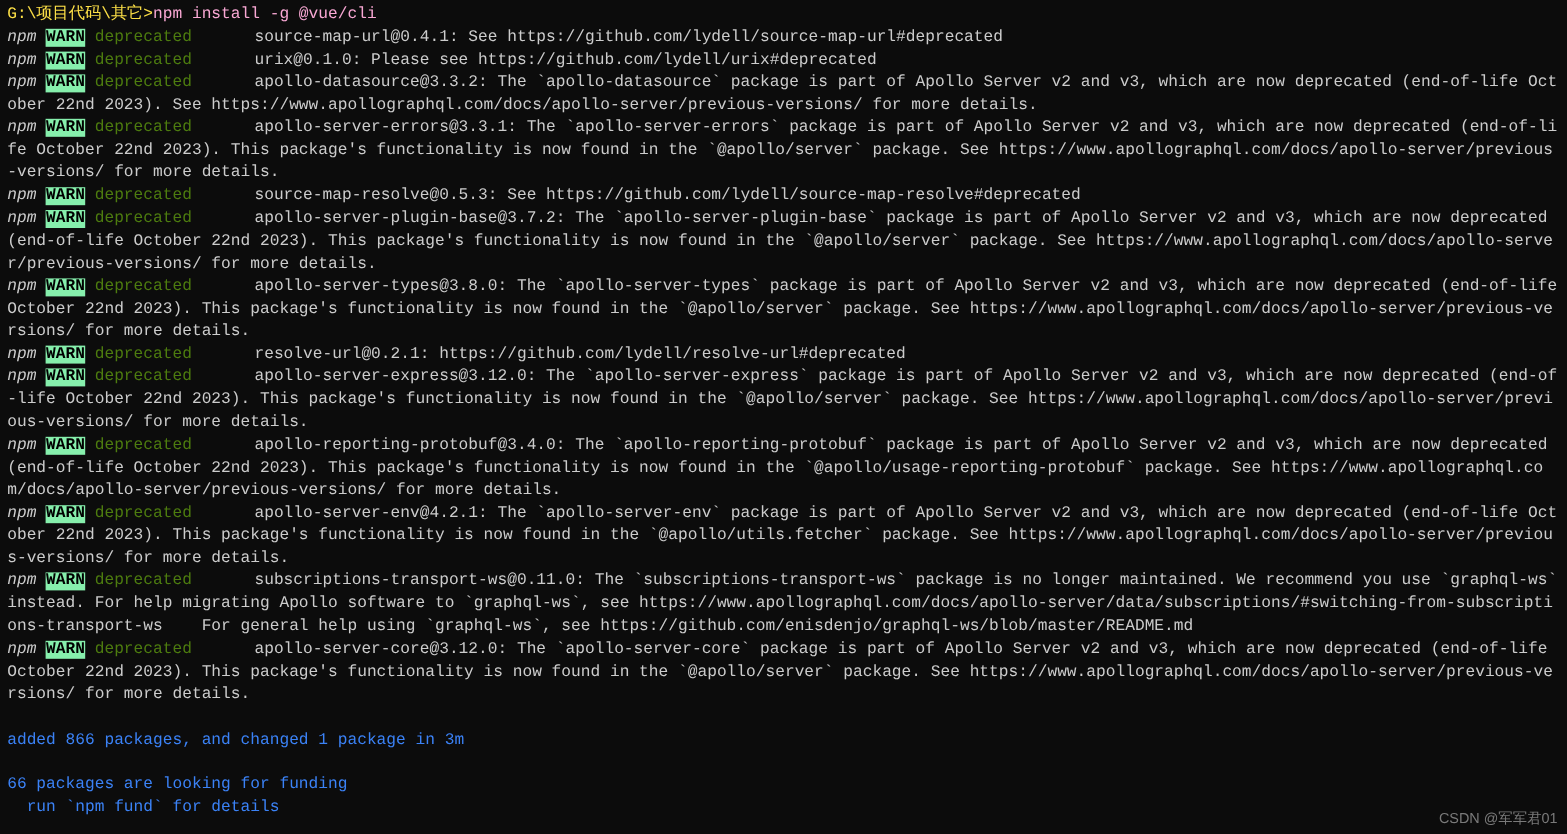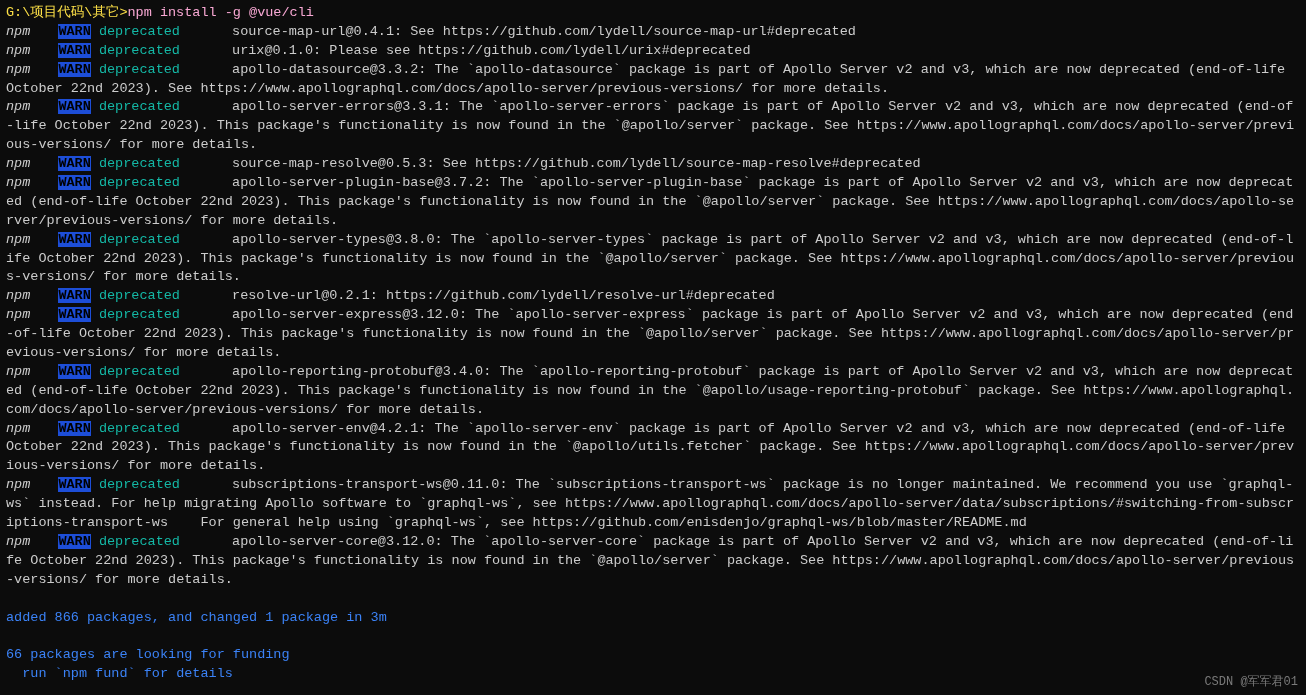--- a/index.html
+++ b/index.html
@@ -14,34 +14,33 @@
     box-sizing: border-box;
   }
   .terminal {
     white-space: pre-wrap;
     word-break: break-all;
   }
   .prompt-path { color: #fde047; }
   .cmd { color: #f9a8d4; }
   .npm  { color: #cccccc; font-style: italic; }
   .warn {
-    background: #1d4ed8;
+    background: #86efac;
     color: #000000;
     font-weight: bold;
-    margin-left: 20px;
   }
-  .deprecated { color: #14b8a6; }
+  .deprecated { color: #4d7c0f; }
   .msg { color: #cccccc; padding-left: 44px; }
   .summary { color: #3b82f6; }
   .watermark {
     position: fixed;
     right: 8px;
     bottom: 4px;
     color: #7a7a7a;
     font-size: 12px;
-    font-family: Liberation Mono, monospace;
+    font-family: Liberation Sans, sans-serif;
   }
 </style>
 </head>
 <body>
 
 <div class="terminal" id="terminal"><div><span class="prompt-path">G:\项目代码\其它&gt;</span><span class="cmd">npm install -g @vue/cli</span></div><div><span class="npm">npm </span><span class="warn">WARN</span><span> </span><span class="deprecated">deprecated</span><span class="msg"> source-map-url@0.4.1: See https://github.com/lydell/source-map-url#deprecated</span></div><div><span class="npm">npm </span><span class="warn">WARN</span><span> </span><span class="deprecated">deprecated</span><span class="msg"> urix@0.1.0: Please see https://github.com/lydell/urix#deprecated</span></div><div><span class="npm">npm </span><span class="warn">WARN</span><span> </span><span class="deprecated">deprecated</span><span class="msg"> apollo-datasource@3.3.2: The `apollo-datasource` package is part of Apollo Server v2 and v3, which are now deprecated (end-of-life October 22nd 2023). See https://www.apollographql.com/docs/apollo-server/previous-versions/ for more details.</span></div><div><span class="npm">npm </span><span class="warn">WARN</span><span> </span><span class="deprecated">deprecated</span><span class="msg"> apollo-server-errors@3.3.1: The `apollo-server-errors` package is part of Apollo Server v2 and v3, which are now deprecated (end-of-life October 22nd 2023). This package's functionality is now found in the `@apollo/server` package. See https://www.apollographql.com/docs/apollo-server/previous-versions/ for more details.</span></div><div><span class="npm">npm </span><span class="warn">WARN</span><span> </span><span class="deprecated">deprecated</span><span class="msg"> source-map-resolve@0.5.3: See https://github.com/lydell/source-map-resolve#deprecated</span></div><div><span class="npm">npm </span><span class="warn">WARN</span><span> </span><span class="deprecated">deprecated</span><span class="msg"> apollo-server-plugin-base@3.7.2: The `apollo-server-plugin-base` package is part of Apollo Server v2 and v3, which are now deprecated (end-of-life October 22nd 2023). This package's functionality is now found in the `@apollo/server` package. See https://www.apollographql.com/docs/apollo-server/previous-versions/ for more details.</span></div><div><span class="npm">npm </span><span class="warn">WARN</span><span> </span><span class="deprecated">deprecated</span><span class="msg"> apollo-server-types@3.8.0: The `apollo-server-types` package is part of Apollo Server v2 and v3, which are now deprecated (end-of-life October 22nd 2023). This package's functionality is now found in the `@apollo/server` package. See https://www.apollographql.com/docs/apollo-server/previous-versions/ for more details.</span></div><div><span class="npm">npm </span><span class="warn">WARN</span><span> </span><span class="deprecated">deprecated</span><span class="msg"> resolve-url@0.2.1: https://github.com/lydell/resolve-url#deprecated</span></div><div><span class="npm">npm </span><span class="warn">WARN</span><span> </span><span class="deprecated">deprecated</span><span class="msg"> apollo-server-express@3.12.0: The `apollo-server-express` package is part of Apollo Server v2 and v3, which are now deprecated (end-of-life October 22nd 2023). This package's functionality is now found in the `@apollo/server` package. See https://www.apollographql.com/docs/apollo-server/previous-versions/ for more details.</span></div><div><span class="npm">npm </span><span class="warn">WARN</span><span> </span><span class="deprecated">deprecated</span><span class="msg"> apollo-reporting-protobuf@3.4.0: The `apollo-reporting-protobuf` package is part of Apollo Server v2 and v3, which are now deprecated (end-of-life October 22nd 2023). This package's functionality is now found in the `@apollo/usage-reporting-protobuf` package. See https://www.apollographql.com/docs/apollo-server/previous-versions/ for more details.</span></div><div><span class="npm">npm </span><span class="warn">WARN</span><span> </span><span class="deprecated">deprecated</span><span class="msg"> apollo-server-env@4.2.1: The `apollo-server-env` package is part of Apollo Server v2 and v3, which are now deprecated (end-of-life October 22nd 2023). This package's functionality is now found in the `@apollo/utils.fetcher` package. See https://www.apollographql.com/docs/apollo-server/previous-versions/ for more details.</span></div><div><span class="npm">npm </span><span class="warn">WARN</span><span> </span><span class="deprecated">deprecated</span><span class="msg"> subscriptions-transport-ws@0.11.0: The `subscriptions-transport-ws` package is no longer maintained. We recommend you use `graphql-ws` instead. For help migrating Apollo software to `graphql-ws`, see https://www.apollographql.com/docs/apollo-server/data/subscriptions/#switching-from-subscriptions-transport-ws    For general help using `graphql-ws`, see https://github.com/enisdenjo/graphql-ws/blob/master/README.md</span></div><div><span class="npm">npm </span><span class="warn">WARN</span><span> </span><span class="deprecated">deprecated</span><span class="msg"> apollo-server-core@3.12.0: The `apollo-server-core` package is part of Apollo Server v2 and v3, which are now deprecated (end-of-life October 22nd 2023). This package's functionality is now found in the `@apollo/server` package. See https://www.apollographql.com/docs/apollo-server/previous-versions/ for more details.</span></div><br><div class="summary">added 866 packages, and changed 1 package in 3m</div><br><div class="summary">66 packages are looking for funding</div><div class="summary">  run `npm fund` for details</div></div>
 <div class="watermark">CSDN @军军君01</div>
 
 </body></html>

